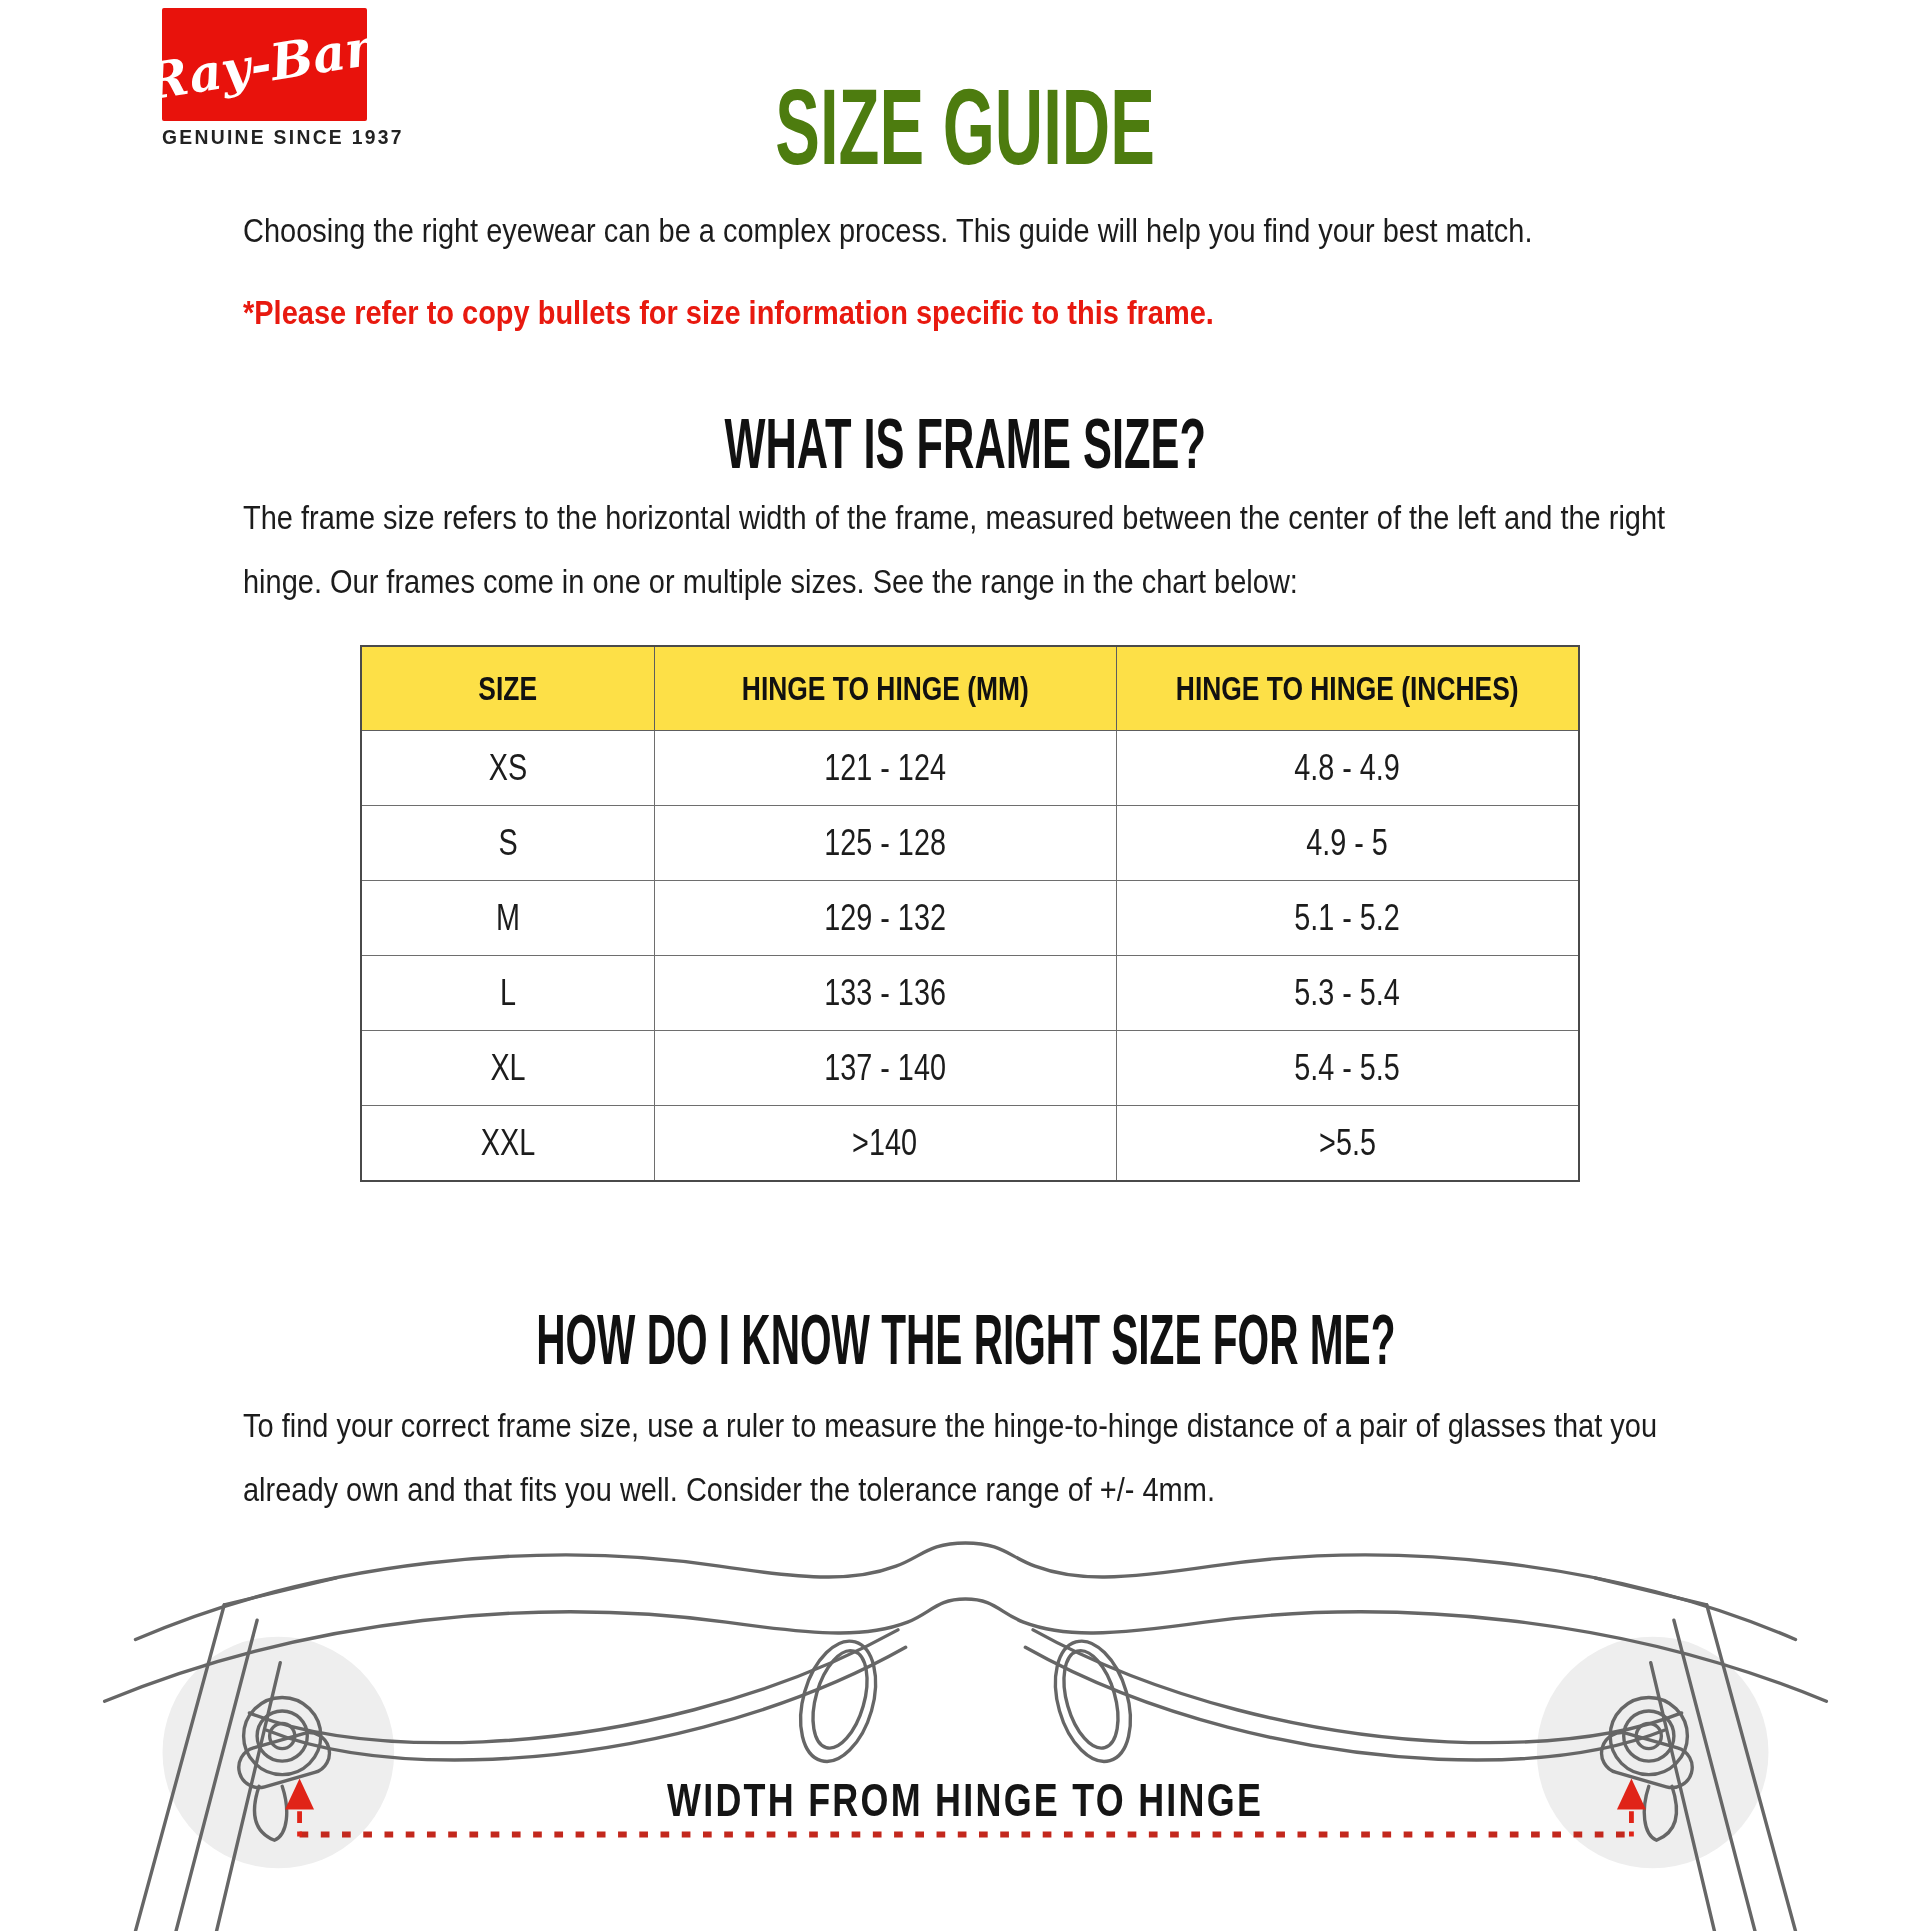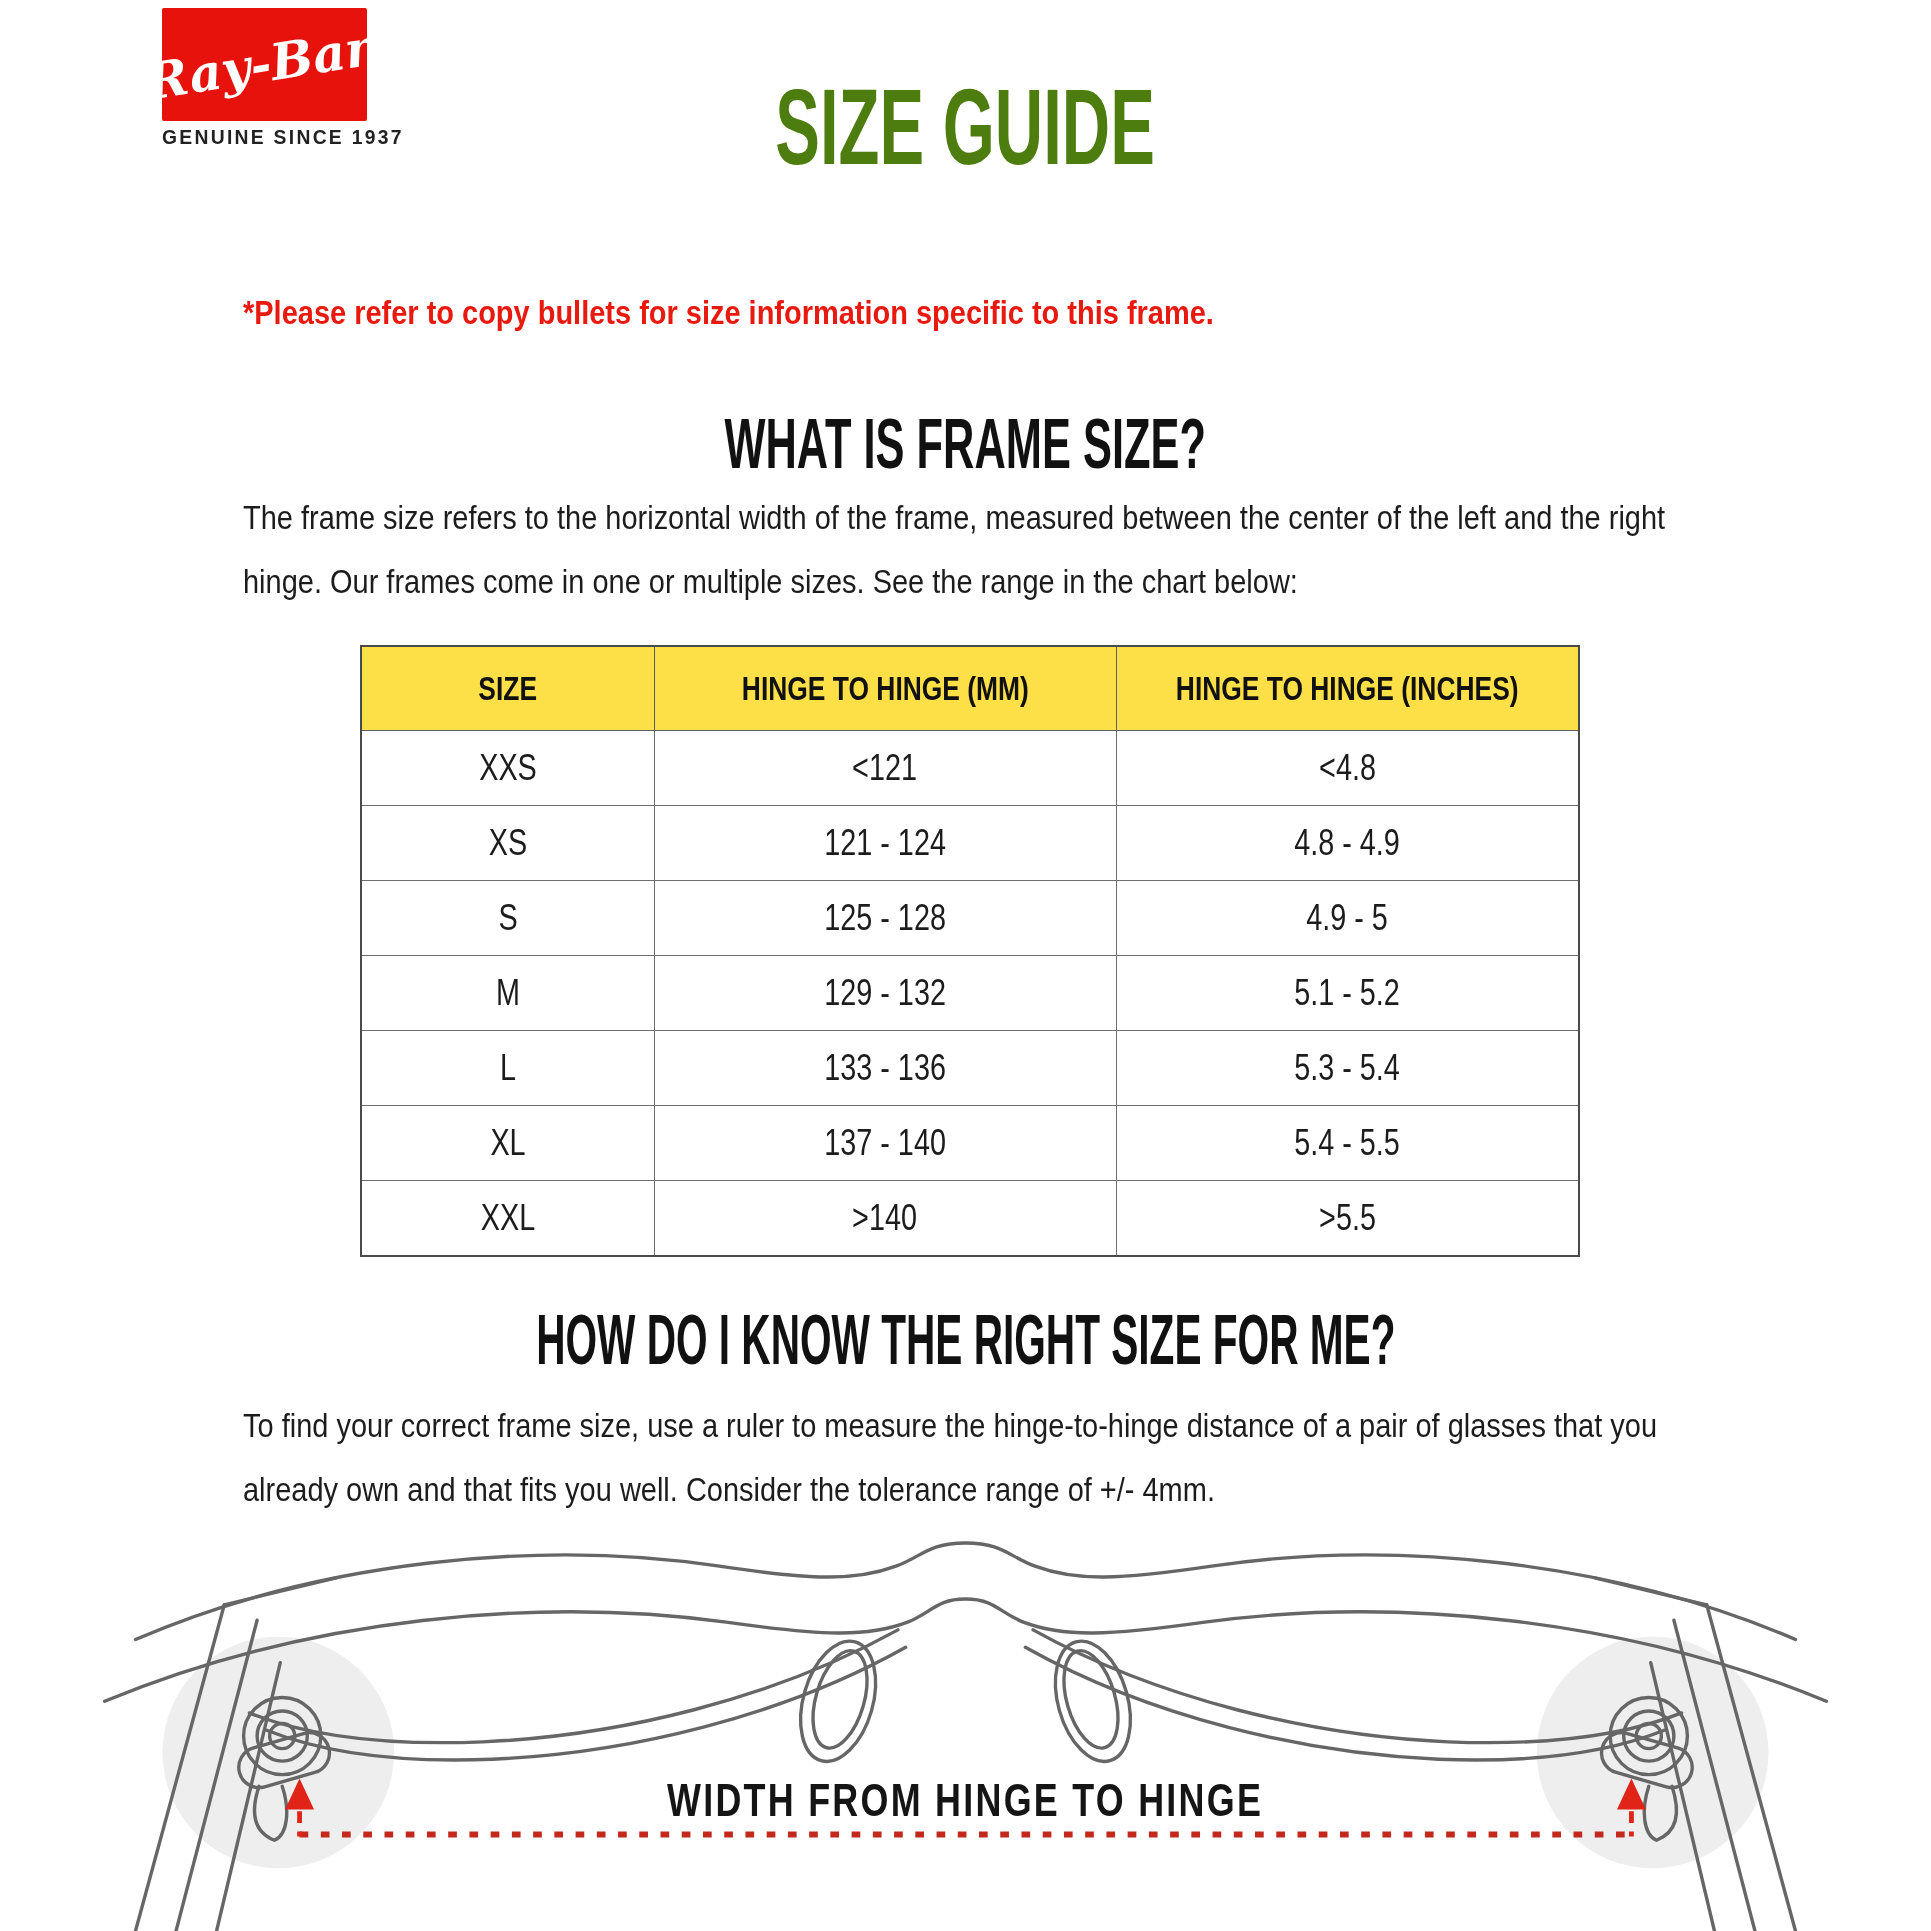--- a/index.html
+++ b/index.html
@@ -57,20 +57,23 @@
         <text x="106" y="76" text-anchor="middle" font-family="DejaVu Serif, serif" font-style="italic" font-weight="bold" font-size="52" fill="#ffffff" transform="rotate(-9 106 62)">Ray-Ban</text>
       </svg>
     </div>
     <div class="tagline">GENUINE SINCE 1937</div>
   </div>
 
   <h1 class="title">
     <span class="cond">SIZE GUIDE</span>
   </h1>
 
+  <div class="copy" id="intro">
+    <span class="cond-body">Choosing the right eyewear can be a complex process. This guide will help you find your best match.</span>
+  </div>
 
   <div class="copy" id="note">
     <span class="cond-body">*Please refer to copy bullets for size information specific to this frame.</span>
   </div>
 
   <h2 class="section" id="h2-frame">
     <span class="cond">WHAT IS FRAME SIZE?</span>
   </h2>
 
   <div class="copy" id="frame-desc">
@@ -84,25 +87,20 @@
         <col class="c3">
       </colgroup>
     <thead>
       <tr>
         <th><span class="cell-c">SIZE</span></th>
         <th><span class="cell-c">HINGE TO HINGE (MM)</span></th>
         <th><span class="cell-c">HINGE TO HINGE (INCHES)</span></th>
       </tr>
     </thead>
     <tbody>
-      <tr>
-        <td><span class="cell-c">XXS</span></td>
-        <td><span class="cell-c">&lt;121</span></td>
-        <td><span class="cell-c">&lt;4.8</span></td>
-      </tr>
       <tr>
         <td><span class="cell-c">XS</span></td>
         <td><span class="cell-c">121 - 124</span></td>
         <td><span class="cell-c">4.8 - 4.9</span></td>
       </tr>
       <tr>
         <td><span class="cell-c">S</span></td>
         <td><span class="cell-c">125 - 128</span></td>
         <td><span class="cell-c">4.9 - 5</span></td>
       </tr>

